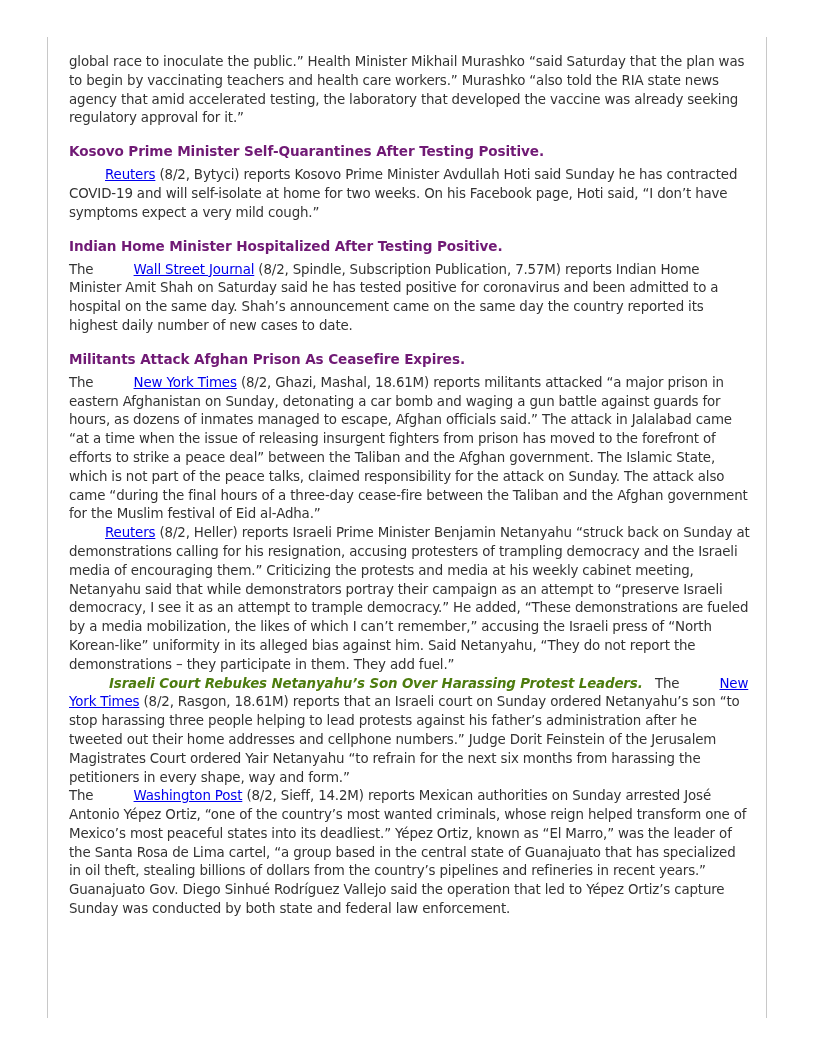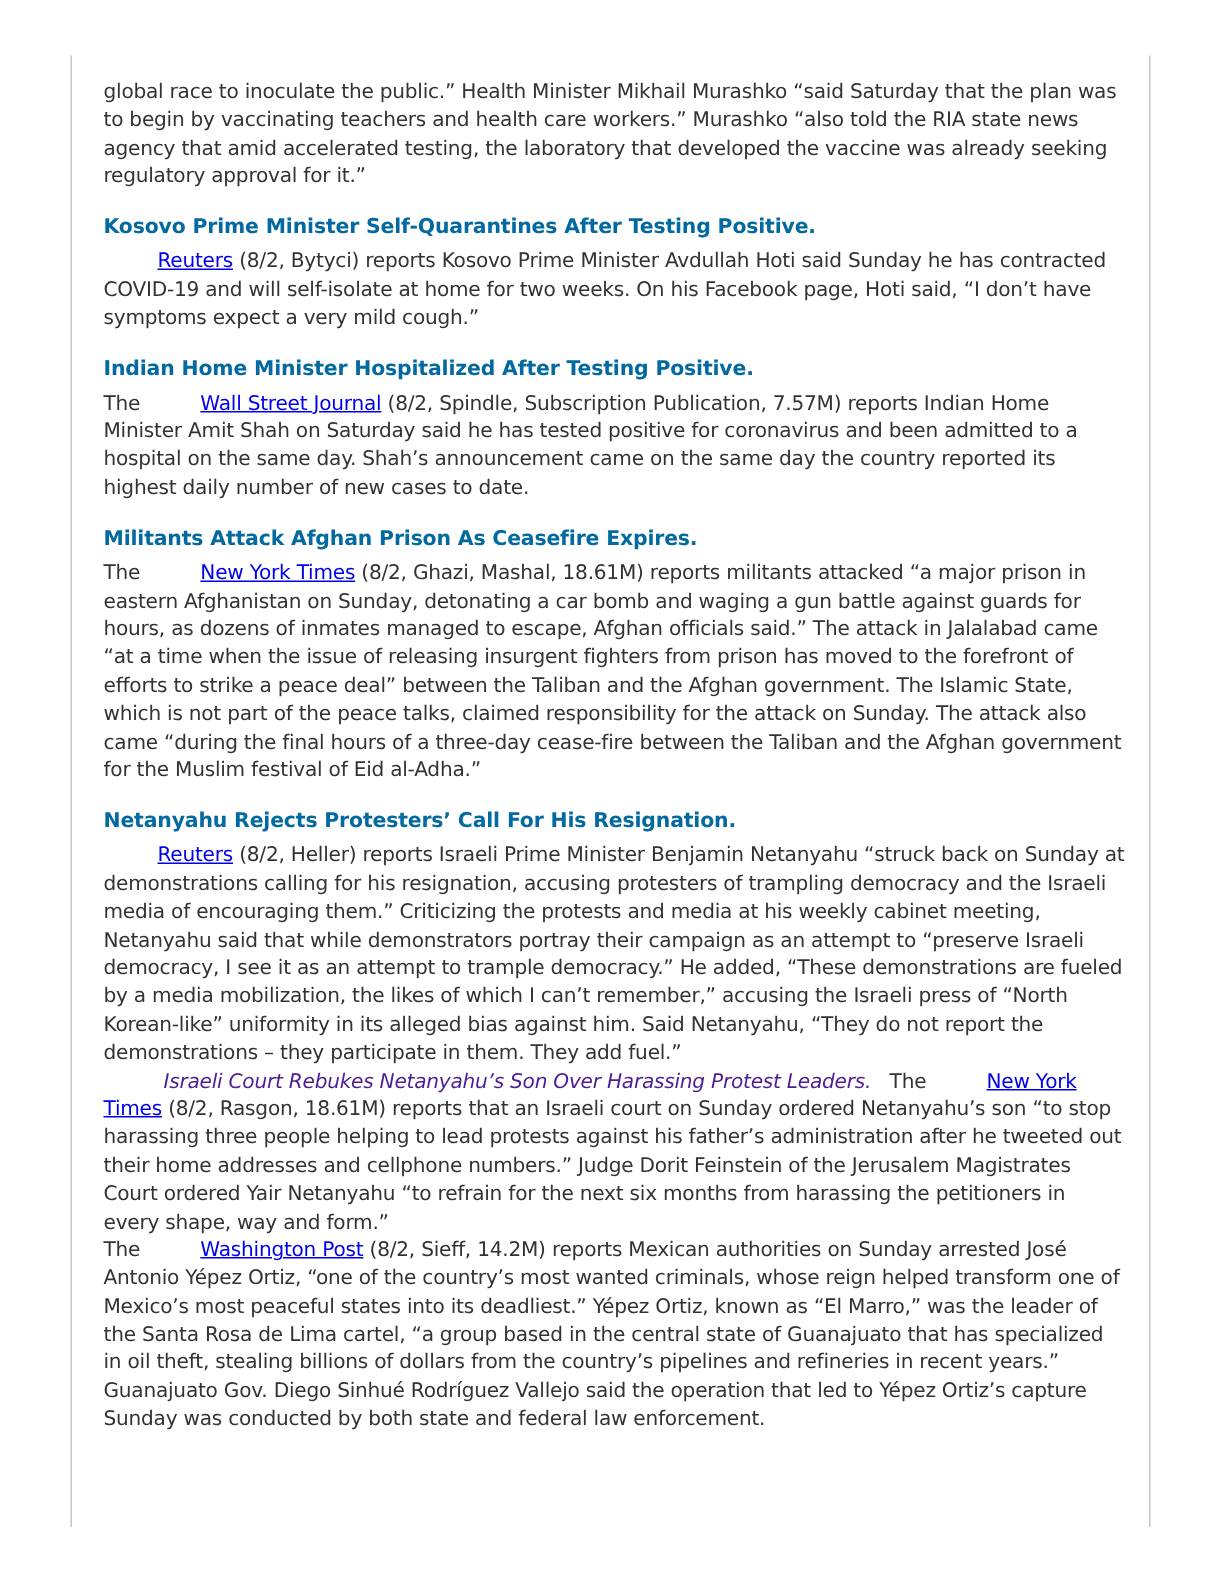--- a/index.html
+++ b/index.html
@@ -12,25 +12,25 @@
   .content {
     position: absolute; left: 21px; top: 0; width: 682px;
     font-family: "DejaVu Sans", sans-serif;
     font-size: 13.4px; line-height: 18.8px; color: #333333;
     letter-spacing: -0.15px;
   }
   p { margin: 0; }
   .intro { margin-top: 16px; }
   h3 {
     margin: 14px 0 5px 0; font-size: 13.6px; line-height: 19px;
-    font-weight: bold; color: #0369a1; letter-spacing: -0.1px;
+    font-weight: bold; color: #701a75; letter-spacing: -0.1px;
   }
   a.src { color: #1a0dab; color: #0000ee; text-decoration: underline; margin-left: 36px; }
   .sub-head {
-    font-weight: normal; font-style: italic; color: #4c1d95;
+    font-weight: bold; font-style: italic; color: #4d7c0f;
     padding-left: 40px;
   }
 </style>
 </head>
 <body>
 
 <div class="page">
   <div class="content">
 
     <p class="intro">global race to inoculate the public.” Health Minister Mikhail Murashko “said Saturday that the plan was to begin by vaccinating teachers and health care workers.” Murashko “also told the RIA state news agency that amid accelerated testing, the laboratory that developed the vaccine was already seeking regulatory approval for it.”</p>
@@ -44,21 +44,20 @@
       <h3>Indian Home Minister Hospitalized After Testing Positive.</h3>
       <p><span>The </span><a class="src" href="#">Wall Street Journal</a><span> (8/2, Spindle, Subscription Publication, 7.57M) reports Indian Home Minister Amit Shah on Saturday said he has tested positive for coronavirus and been admitted to a hospital on the same day. Shah’s announcement came on the same day the country reported its highest daily number of new cases to date.</span></p>
     </div>
 
     <div>
       <h3>Militants Attack Afghan Prison As Ceasefire Expires.</h3>
       <p><span>The </span><a class="src" href="#">New York Times</a><span> (8/2, Ghazi, Mashal, 18.61M) reports militants attacked “a major prison in eastern Afghanistan on Sunday, detonating a car bomb and waging a gun battle against guards for hours, as dozens of inmates managed to escape, Afghan officials said.” The attack in Jalalabad came “at a time when the issue of releasing insurgent fighters from prison has moved to the forefront of efforts to strike a peace deal” between the Taliban and the Afghan government. The Islamic State, which is not part of the peace talks, claimed responsibility for the attack on Sunday. The attack also came “during the final hours of a three-day cease-fire between the Taliban and the Afghan government for the Muslim festival of Eid al-Adha.”</span></p>
     </div>
 
     <div>
-      <h3>Netanyahu Rejects Protesters’ Call For His Resignation.</h3>
       <p><a class="src" href="#">Reuters</a><span> (8/2, Heller) reports Israeli Prime Minister Benjamin Netanyahu “struck back on Sunday at demonstrations calling for his resignation, accusing protesters of trampling democracy and the Israeli media of encouraging them.” Criticizing the protests and media at his weekly cabinet meeting, Netanyahu said that while demonstrators portray their campaign as an attempt to “preserve Israeli democracy, I see it as an attempt to trample democracy.” He added, “These demonstrations are fueled by a media mobilization, the likes of which I can’t remember,” accusing the Israeli press of “North Korean-like” uniformity in its alleged bias against him. Said Netanyahu, “They do not report the demonstrations – they participate in them. They add fuel.”</span></p>
       <p><span class="sub-head">Israeli Court Rebukes Netanyahu’s Son Over Harassing Protest Leaders.</span><span style="white-space:pre">   The </span><a class="src" href="#">New York Times</a><span> (8/2, Rasgon, 18.61M) reports that an Israeli court on Sunday ordered Netanyahu’s son “to stop harassing three people helping to lead protests against his father’s administration after he tweeted out their home addresses and cellphone numbers.” Judge Dorit Feinstein of the Jerusalem Magistrates Court ordered Yair Netanyahu “to refrain for the next six months from harassing the petitioners in every shape, way and form.”</span></p>
     </div>
 
     <div>
       <p><span>The </span><a class="src" href="#">Washington Post</a><span> (8/2, Sieff, 14.2M) reports Mexican authorities on Sunday arrested José Antonio Yépez Ortiz, “one of the country’s most wanted criminals, whose reign helped transform one of Mexico’s most peaceful states into its deadliest.” Yépez Ortiz, known as “El Marro,” was the leader of the Santa Rosa de Lima cartel, “a group based in the central state of Guanajuato that has specialized in oil theft, stealing billions of dollars from the country’s pipelines and refineries in recent years.” Guanajuato Gov. Diego Sinhué Rodríguez Vallejo said the operation that led to Yépez Ortiz’s capture Sunday was conducted by both state and federal law enforcement.</span></p>
     </div>
 
   </div>
 </div>

